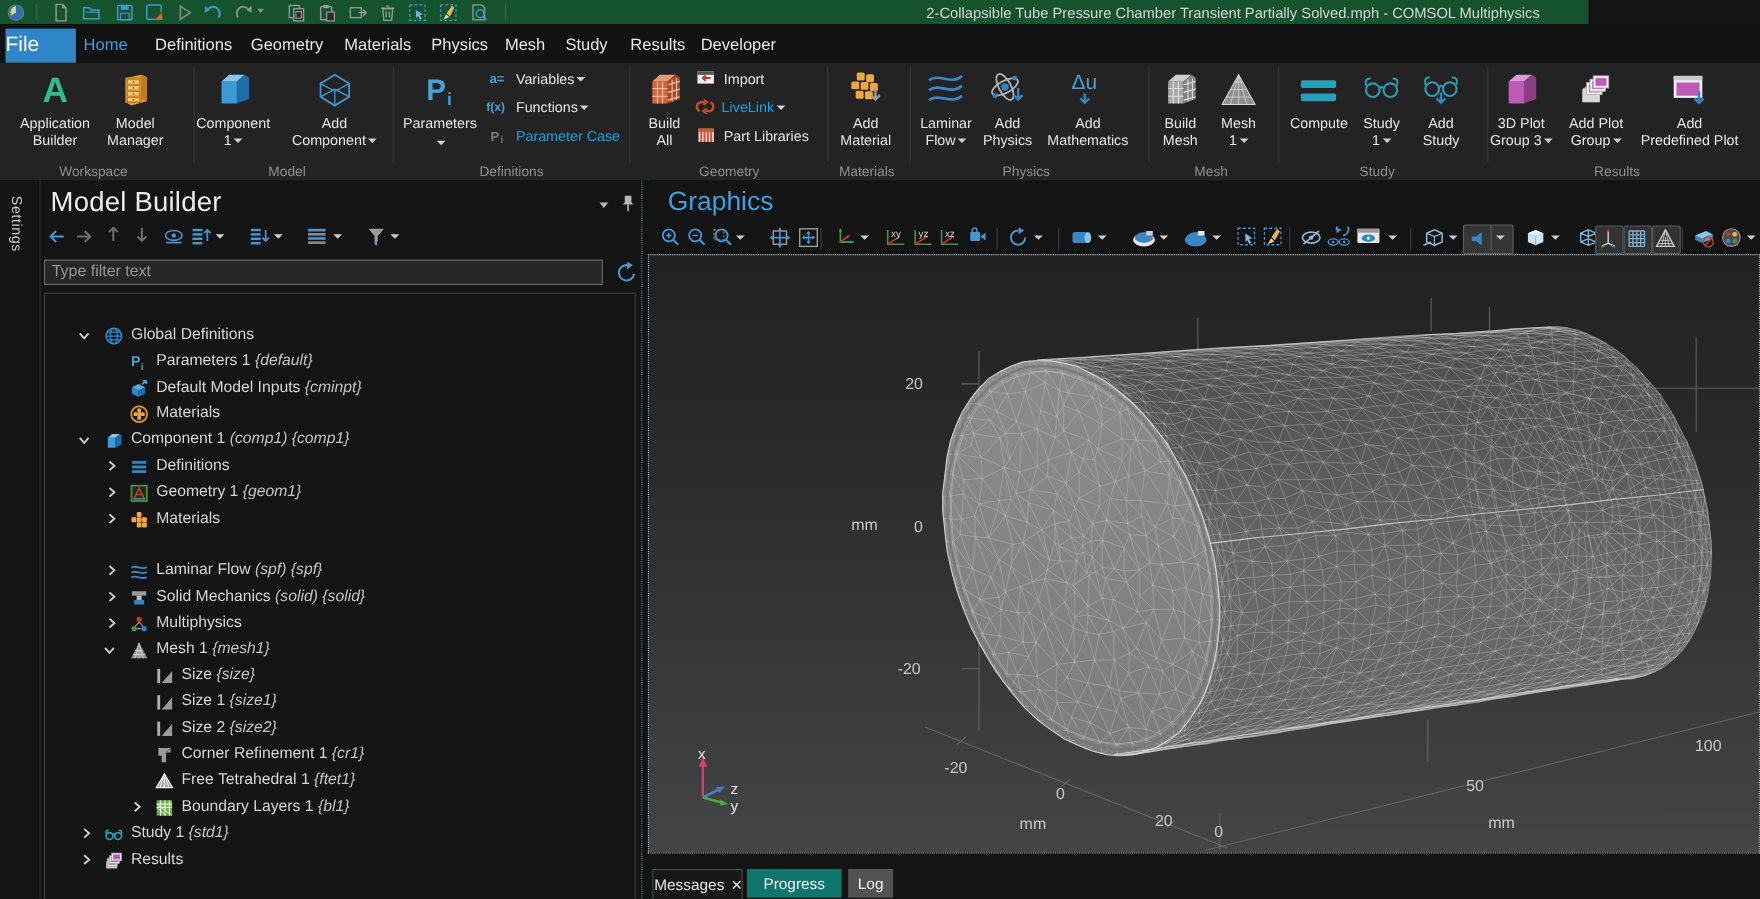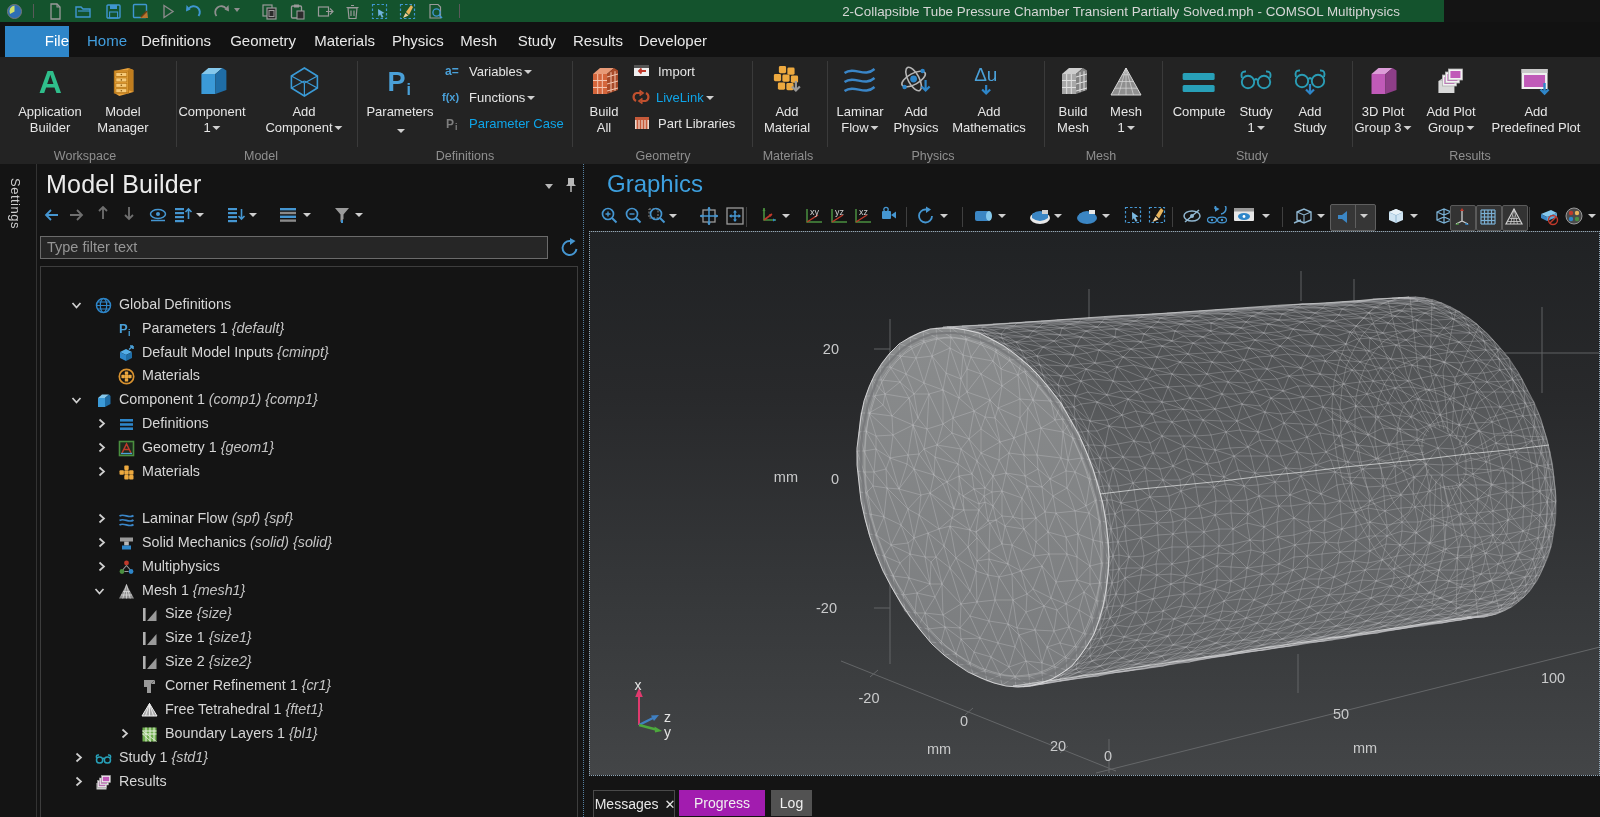--- a/index.html
+++ b/index.html
@@ -1,21 +1,21 @@
 <!DOCTYPE html>
 <html><head><meta charset="utf-8">
 <style>
 html,body{margin:0;padding:0}
 body{width:1600px;height:817px;overflow:hidden;background:#141414;font-family:"Liberation Sans",sans-serif;position:relative}
 .abs{position:absolute}
 #titlebar{left:0;top:0;width:1444px;height:22px;background:#14532d}
 #title{left:642px;width:958px;text-align:center;top:4px;font-size:13.4px;color:#d6d6d6}
 #menubar{left:0;top:22px;width:1600px;height:35px;background:#121212}
-#filebtn{left:5px;top:4px;width:64px;height:47px;background:#2e86c9;color:#fff;font-size:15px;text-align:right;line-height:30px}
-.mtab{top:0;height:35px;font-size:15px;color:#e8e8e8;text-align:right;line-height:37px}
+#filebtn{left:5px;top:4px;width:64px;height:47px;background:#2e86c9;color:#fff;font-size:19px;text-align:left;line-height:30px}
+.mtab{top:0;height:35px;font-size:15px;color:#e8e8e8;text-align:left;line-height:37px}
 #hometab{background:#2b2b2b;color:#429ede}
 #ribbon{left:0;top:57px;width:1600px;height:107px;background:#232323;border-bottom:1px solid #0a0a0a}
 .rsep{top:4px;width:1px;height:86px;background:#3a3a3a}
 .rlab{top:92px;font-size:12.5px;color:#8f8f8f;text-align:left;white-space:nowrap}
 .rbtn{top:5px;text-align:center;color:#e6e6e6;font-size:13px;line-height:15.5px;white-space:nowrap}
 .rbtn .ric{height:40px;display:flex;align-items:center;justify-content:center;margin-bottom:2px}
 .rsm{font-size:13px;color:#e6e6e6;white-space:nowrap;display:flex;align-items:center;gap:5px}
 .gray{color:#0ea5e9}
 .carr{display:inline-block;width:0;height:0;border-left:4px solid transparent;border-right:4px solid transparent;border-top:4px solid #cfcfcf;vertical-align:middle;margin-left:2px}
 #main{left:0;top:164px;width:1600px;height:653px;background:#141414}
@@ -31,21 +31,21 @@
 #splitter{left:583px;top:0;width:5px;height:653px;border-left:1px dotted #55809f;border-right:1px dotted #55809f;background:#141414}
 #gpanel{left:588px;top:0;width:1012px;height:653px;background:#141414}
 #gtitle{left:19px;top:6px;font-size:24px;color:#3da0df;font-weight:400}
 #gtools{left:0;top:40px;width:1012px;height:27px}
 .gsep{position:absolute;top:3px;width:1px;height:20px;background:#3f3f3f}
 #canvas{left:1px;top:67px;width:1009px;height:543px;border:1px dotted #8fa5b5;background:linear-gradient(180deg,#202224 0%,#28292b 30%,#353739 65%,#434547 100%)}
 .gbtn{position:absolute;top:1px;width:24px;height:24px;background:#333333;border:1px solid #5a5a5a;border-radius:2px}
 #btabs{left:0;top:624px;width:1012px;height:29px}
 .btab{position:absolute;top:2px;height:26px;font-size:14px;line-height:26px;text-align:center;white-space:nowrap}
 #tabmsg{left:5px;width:80px;background:#181818;border:1px solid #4a4a4a;border-bottom:none;color:#e6e6e6}
-#tabprog{left:91px;width:86px;background:#a21caf;color:#f0f0f0}
+#tabprog{left:91px;width:86px;background:#0f766e;color:#f0f0f0}
 #tablog{left:183px;width:41px;background:#525252;color:#f0f0f0}
 svg{display:block}
 </style></head>
 <body>
 <div class="abs" id="titlebar">
   <div class="abs" id="title">2-Collapsible Tube Pressure Chamber Transient Partially Solved.mph - COMSOL Multiphysics</div>
   <svg class="abs" style="left:6px;top:3px" width="17" height="17" viewBox="0 0 17 17">
       <circle cx="8.5" cy="8.5" r="7" fill="#2e6eb4"></circle>
       <path d="M4 11 A6 6 0 0 1 8.5 2.5 L8.5 8.5 Z" fill="#cfe06a"></path>
       <circle cx="8.5" cy="8.5" r="7" fill="none" stroke="#777" stroke-width="1"></circle>

